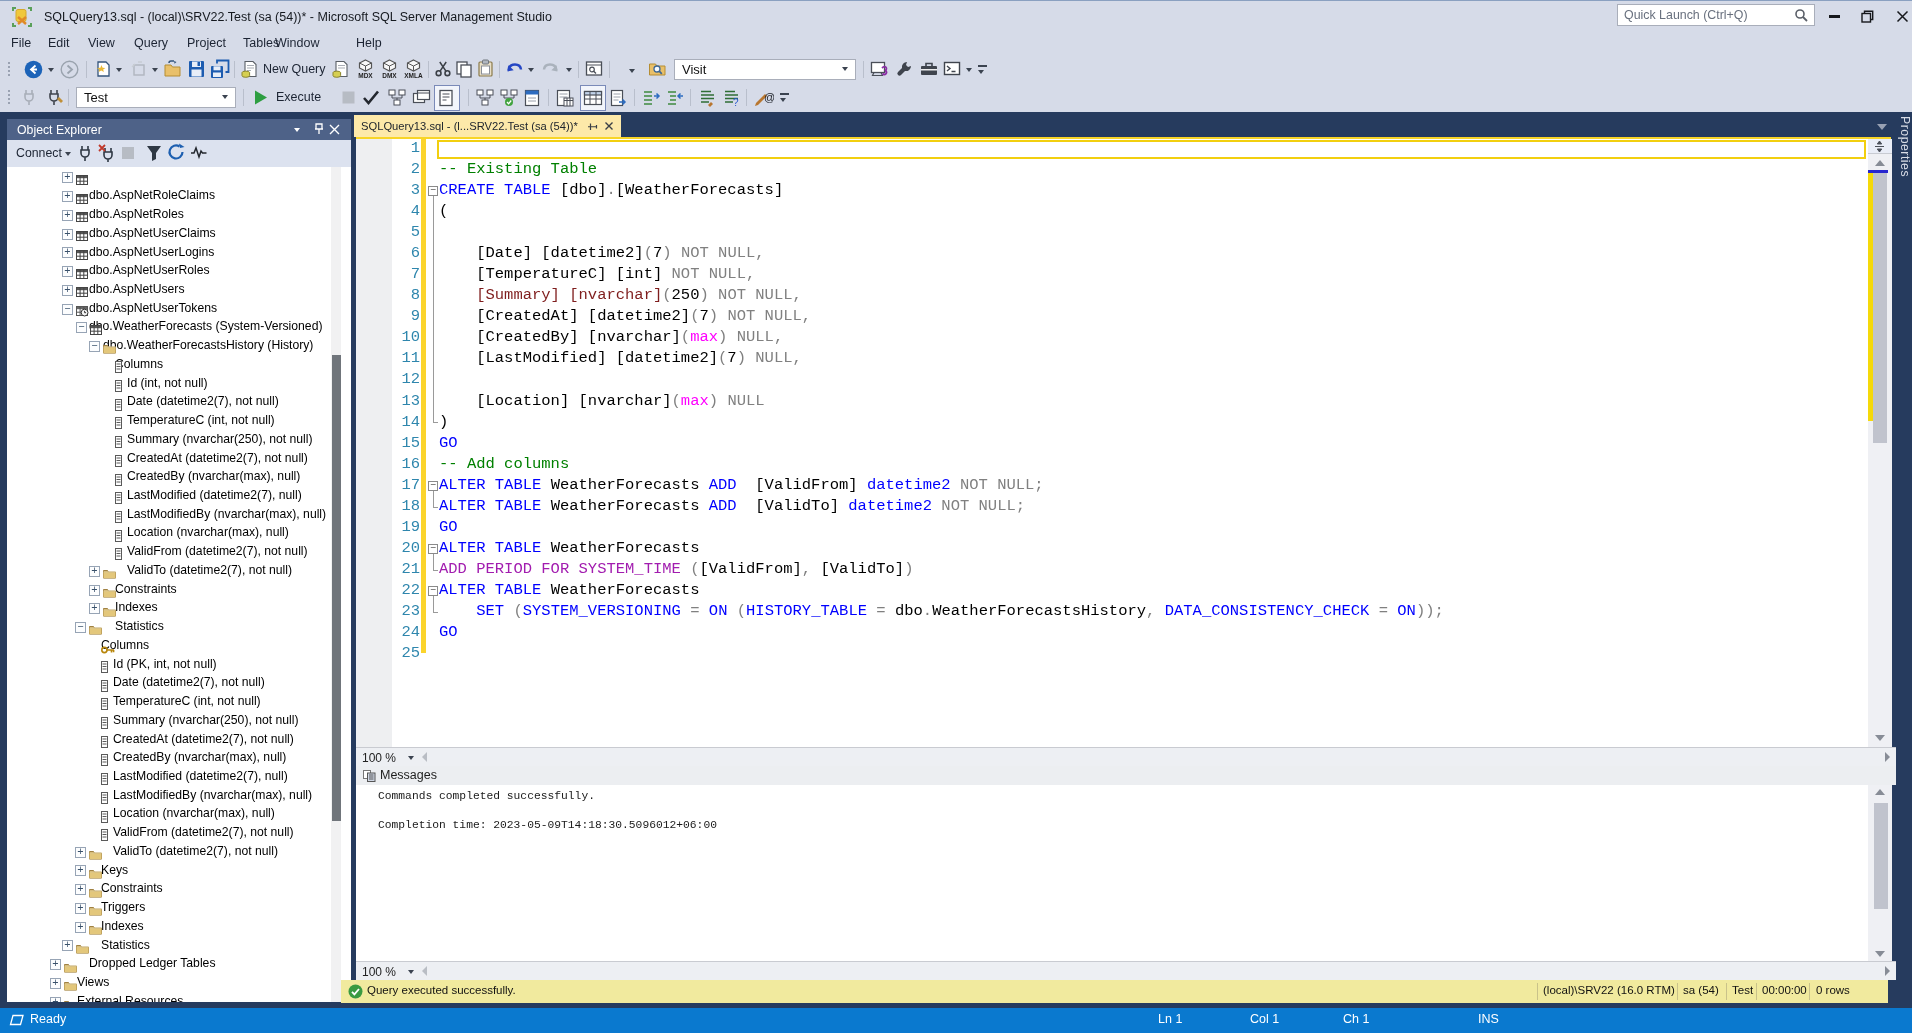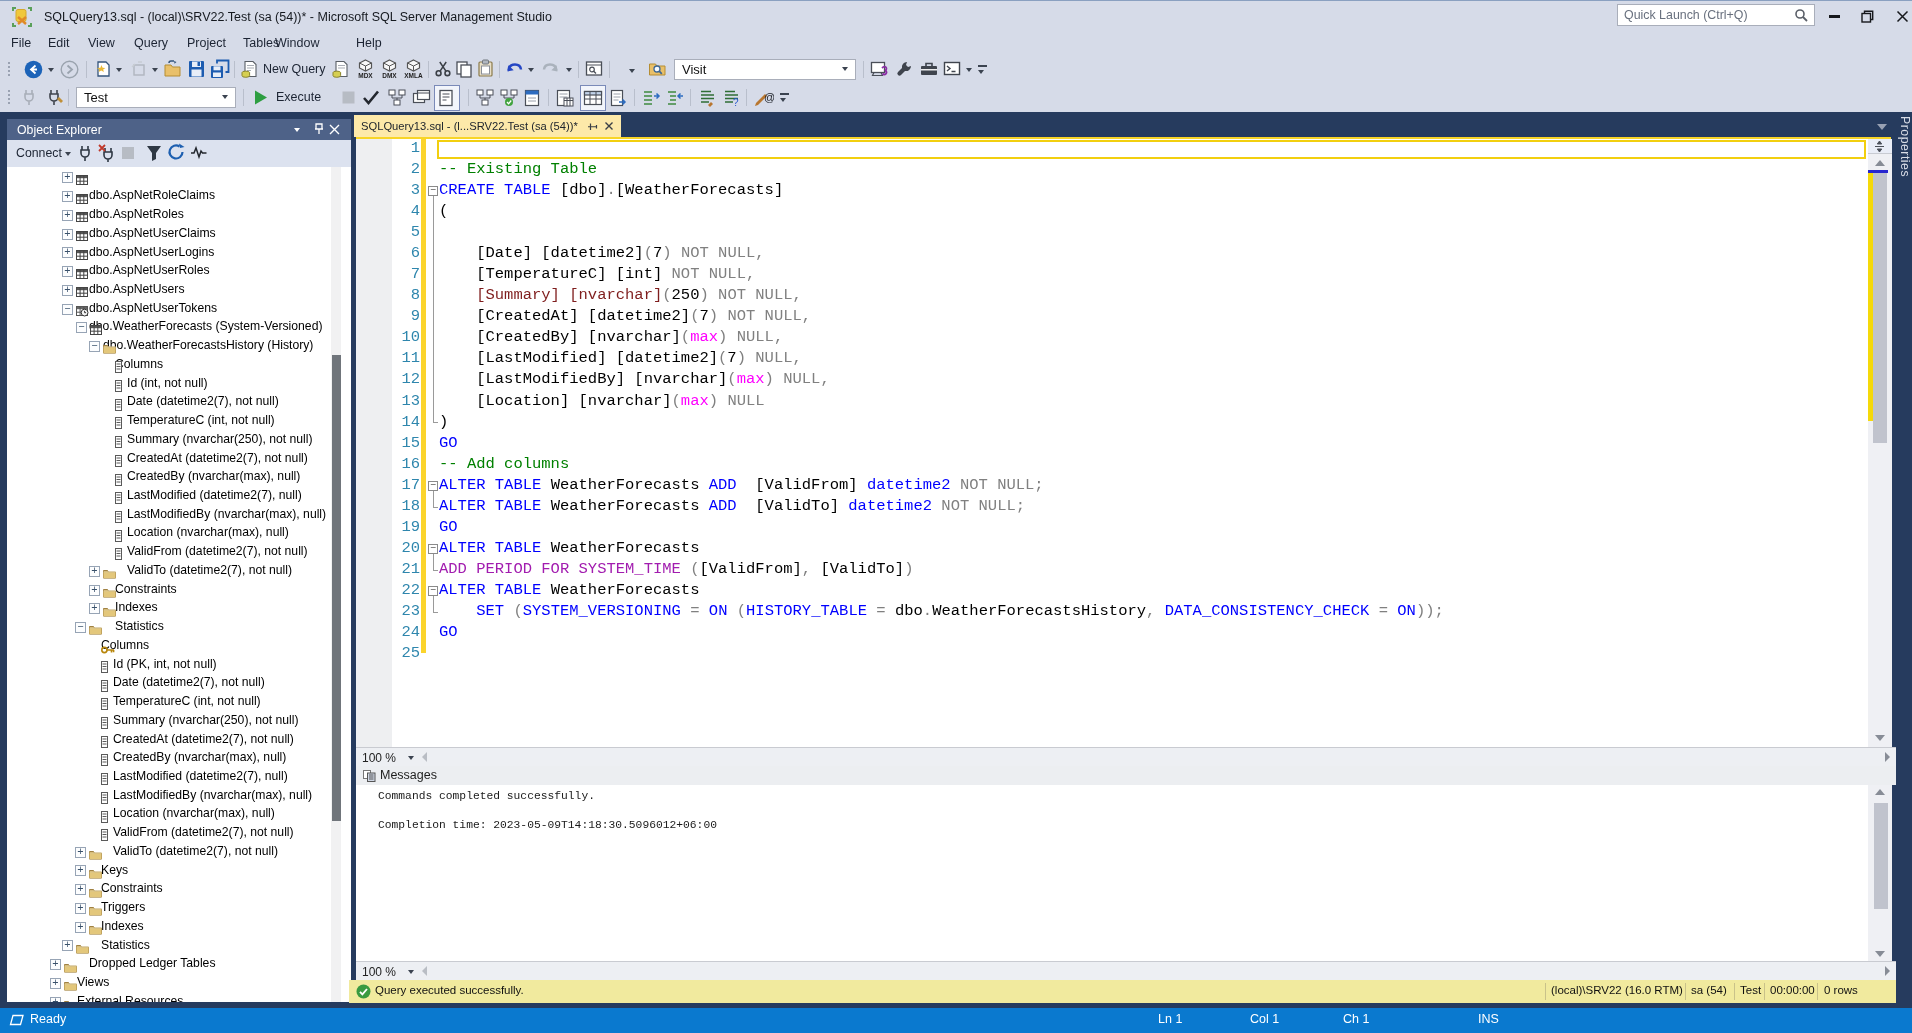--- a/index.html
+++ b/index.html
@@ -39,21 +39,21 @@
 
 .vsb{position:absolute;width:24px;background:#eff0f4}
 .arr{position:absolute;left:7px;width:0;height:0;border-left:5px solid transparent;border-right:5px solid transparent}
 .arrU{border-bottom:6px solid #878c96}
 .arrD{border-top:6px solid #878c96}
 .harr{position:absolute;width:0;height:0;border-top:5px solid transparent;border-bottom:5px solid transparent;top:4px}
 
 .zrow{position:absolute;left:356px;right:16px;height:19px;background:#edeff3;border-top:1px solid #c9cbd1;font-size:12px;color:#222}
 #msghead{position:absolute;left:356px;right:16px;top:766px;height:19px;background:#eceef1;font-size:12.5px;color:#1e1e1e}
 #msgs{position:absolute;left:356px;top:785px;width:1512px;height:177px;background:#fff;font-family:"Liberation Mono",monospace;font-size:11.3px;color:#1a1a1a}
-#statusy{position:absolute;left:349px;top:980px;width:1547px;height:23px;background:#f1ea9e;font-size:11.5px;color:#111}
+#statusy{position:absolute;left:341px;top:980px;width:1547px;height:23px;background:#f1ea9e;font-size:11.5px;color:#111}
 #bluebar{position:absolute;left:0;top:1008px;width:100%;height:25px;background:#0a79cf;color:#fff;font-size:12.5px}
 .ysep{position:absolute;top:3px;width:1px;height:17px;background:#c9c28a}
 </style></head><body>
 
 <div id="titlebar">
  <svg class="abs" style="left:12px;top:6px" width="20" height="20" viewBox="0 0 20 20">
   <path d="M1 4 v-3 h3 M16 1 h3 v3 M19 16 v3 h-3 M4 19 h-3 v-3" stroke="#5aa05a" stroke-width="2" fill="none"></path>
   <rect x="4" y="2.5" width="10" height="12" rx="2" fill="#f0c83c" stroke="#d4a92c"></rect>
   <path d="M6 10 l8 7 M14 10 l-8 7" stroke="#e08a28" stroke-width="2.4"></path>
  </svg>
@@ -817,21 +817,21 @@
     <div class="ln" style="top:20.0px"><span class="num">2</span><span class="ct"><span style="color:#008000">-- Existing Table</span></span></div>
     <div class="ln" style="top:41.1px"><span class="num">3</span><span class="ct"><span style="color:#0000ff">CREATE TABLE</span><span style="color:#000000"> [dbo]</span><span style="color:#808080">.</span><span style="color:#000000">[WeatherForecasts]</span></span></div>
     <div class="ln" style="top:62.1px"><span class="num">4</span><span class="ct"><span style="color:#000000">(</span></span></div>
     <div class="ln" style="top:83.2px"><span class="num">5</span></div>
     <div class="ln" style="top:104.2px"><span class="num">6</span><span class="ct"><span style="color:#000000">    [Date] [datetime2]</span><span style="color:#808080">(</span><span style="color:#000000">7</span><span style="color:#808080">)</span><span style="color:#000000"> </span><span style="color:#808080">NOT NULL</span><span style="color:#808080">,</span></span></div>
     <div class="ln" style="top:125.2px"><span class="num">7</span><span class="ct"><span style="color:#000000">    [TemperatureC] [int] </span><span style="color:#808080">NOT NULL</span><span style="color:#808080">,</span></span></div>
     <div class="ln" style="top:146.3px"><span class="num">8</span><span class="ct"><span style="color:#7f1d1d">    [Summary] [nvarchar]</span><span style="color:#808080">(</span><span style="color:#000000">250</span><span style="color:#808080">)</span><span style="color:#000000"> </span><span style="color:#808080">NOT NULL</span><span style="color:#808080">,</span></span></div>
     <div class="ln" style="top:167.3px"><span class="num">9</span><span class="ct"><span style="color:#000000">    [CreatedAt] [datetime2]</span><span style="color:#808080">(</span><span style="color:#000000">7</span><span style="color:#808080">)</span><span style="color:#000000"> </span><span style="color:#808080">NOT NULL</span><span style="color:#808080">,</span></span></div>
     <div class="ln" style="top:188.4px"><span class="num">10</span><span class="ct"><span style="color:#000000">    [CreatedBy] [nvarchar]</span><span style="color:#808080">(</span><span style="color:#ff00ff">max</span><span style="color:#808080">)</span><span style="color:#000000"> </span><span style="color:#808080">NULL</span><span style="color:#808080">,</span></span></div>
     <div class="ln" style="top:209.4px"><span class="num">11</span><span class="ct"><span style="color:#000000">    [LastModified] [datetime2]</span><span style="color:#808080">(</span><span style="color:#000000">7</span><span style="color:#808080">)</span><span style="color:#000000"> </span><span style="color:#808080">NULL</span><span style="color:#808080">,</span></span></div>
-    <div class="ln" style="top:230.4px"><span class="num">12</span><span class="ct"><span style="color:#000000">    [LastModifiedBy] [nvarchar]</span><span style="color:#808080">(</span><span style="color:#ff00ff">max</span><span style="color:#808080">)</span><span style="color:#000000"> </span><span style="color:#808080">NULL</span><span style="color:#808080">,</span></span></div>
+    <div class="ln" style="top:230.4px"><span class="num">12</span></div>
     <div class="ln" style="top:251.5px"><span class="num">13</span><span class="ct"><span style="color:#000000">    [Location] [nvarchar]</span><span style="color:#808080">(</span><span style="color:#ff00ff">max</span><span style="color:#808080">)</span><span style="color:#000000"> </span><span style="color:#808080">NULL</span></span></div>
     <div class="ln" style="top:272.5px"><span class="num">14</span><span class="ct"><span style="color:#000000">)</span></span></div>
     <div class="ln" style="top:293.6px"><span class="num">15</span><span class="ct"><span style="color:#0000ff">GO</span></span></div>
     <div class="ln" style="top:314.6px"><span class="num">16</span><span class="ct"><span style="color:#008000">-- Add columns</span></span></div>
     <div class="ln" style="top:335.6px"><span class="num">17</span><span class="ct"><span style="color:#0000ff">ALTER TABLE</span><span style="color:#000000"> WeatherForecasts </span><span style="color:#0000ff">ADD</span><span style="color:#000000">  [ValidFrom] </span><span style="color:#0000ff">datetime2</span><span style="color:#000000"> </span><span style="color:#808080">NOT NULL</span><span style="color:#808080">;</span></span></div>
     <div class="ln" style="top:356.7px"><span class="num">18</span><span class="ct"><span style="color:#0000ff">ALTER TABLE</span><span style="color:#000000"> WeatherForecasts </span><span style="color:#0000ff">ADD</span><span style="color:#000000">  [ValidTo] </span><span style="color:#0000ff">datetime2</span><span style="color:#000000"> </span><span style="color:#808080">NOT NULL</span><span style="color:#808080">;</span></span></div>
     <div class="ln" style="top:377.7px"><span class="num">19</span><span class="ct"><span style="color:#0000ff">GO</span></span></div>
     <div class="ln" style="top:398.8px"><span class="num">20</span><span class="ct"><span style="color:#0000ff">ALTER TABLE</span><span style="color:#000000"> WeatherForecasts</span></span></div>
     <div class="ln" style="top:419.8px"><span class="num">21</span><span class="ct"><span style="color:#a21caf">ADD PERIOD FOR SYSTEM_TIME</span><span style="color:#000000"> </span><span style="color:#808080">(</span><span style="color:#000000">[ValidFrom]</span><span style="color:#808080">,</span><span style="color:#000000"> [ValidTo]</span><span style="color:#808080">)</span></span></div>
     <div class="ln" style="top:440.8px"><span class="num">22</span><span class="ct"><span style="color:#0000ff">ALTER TABLE</span><span style="color:#000000"> WeatherForecasts</span></span></div>

